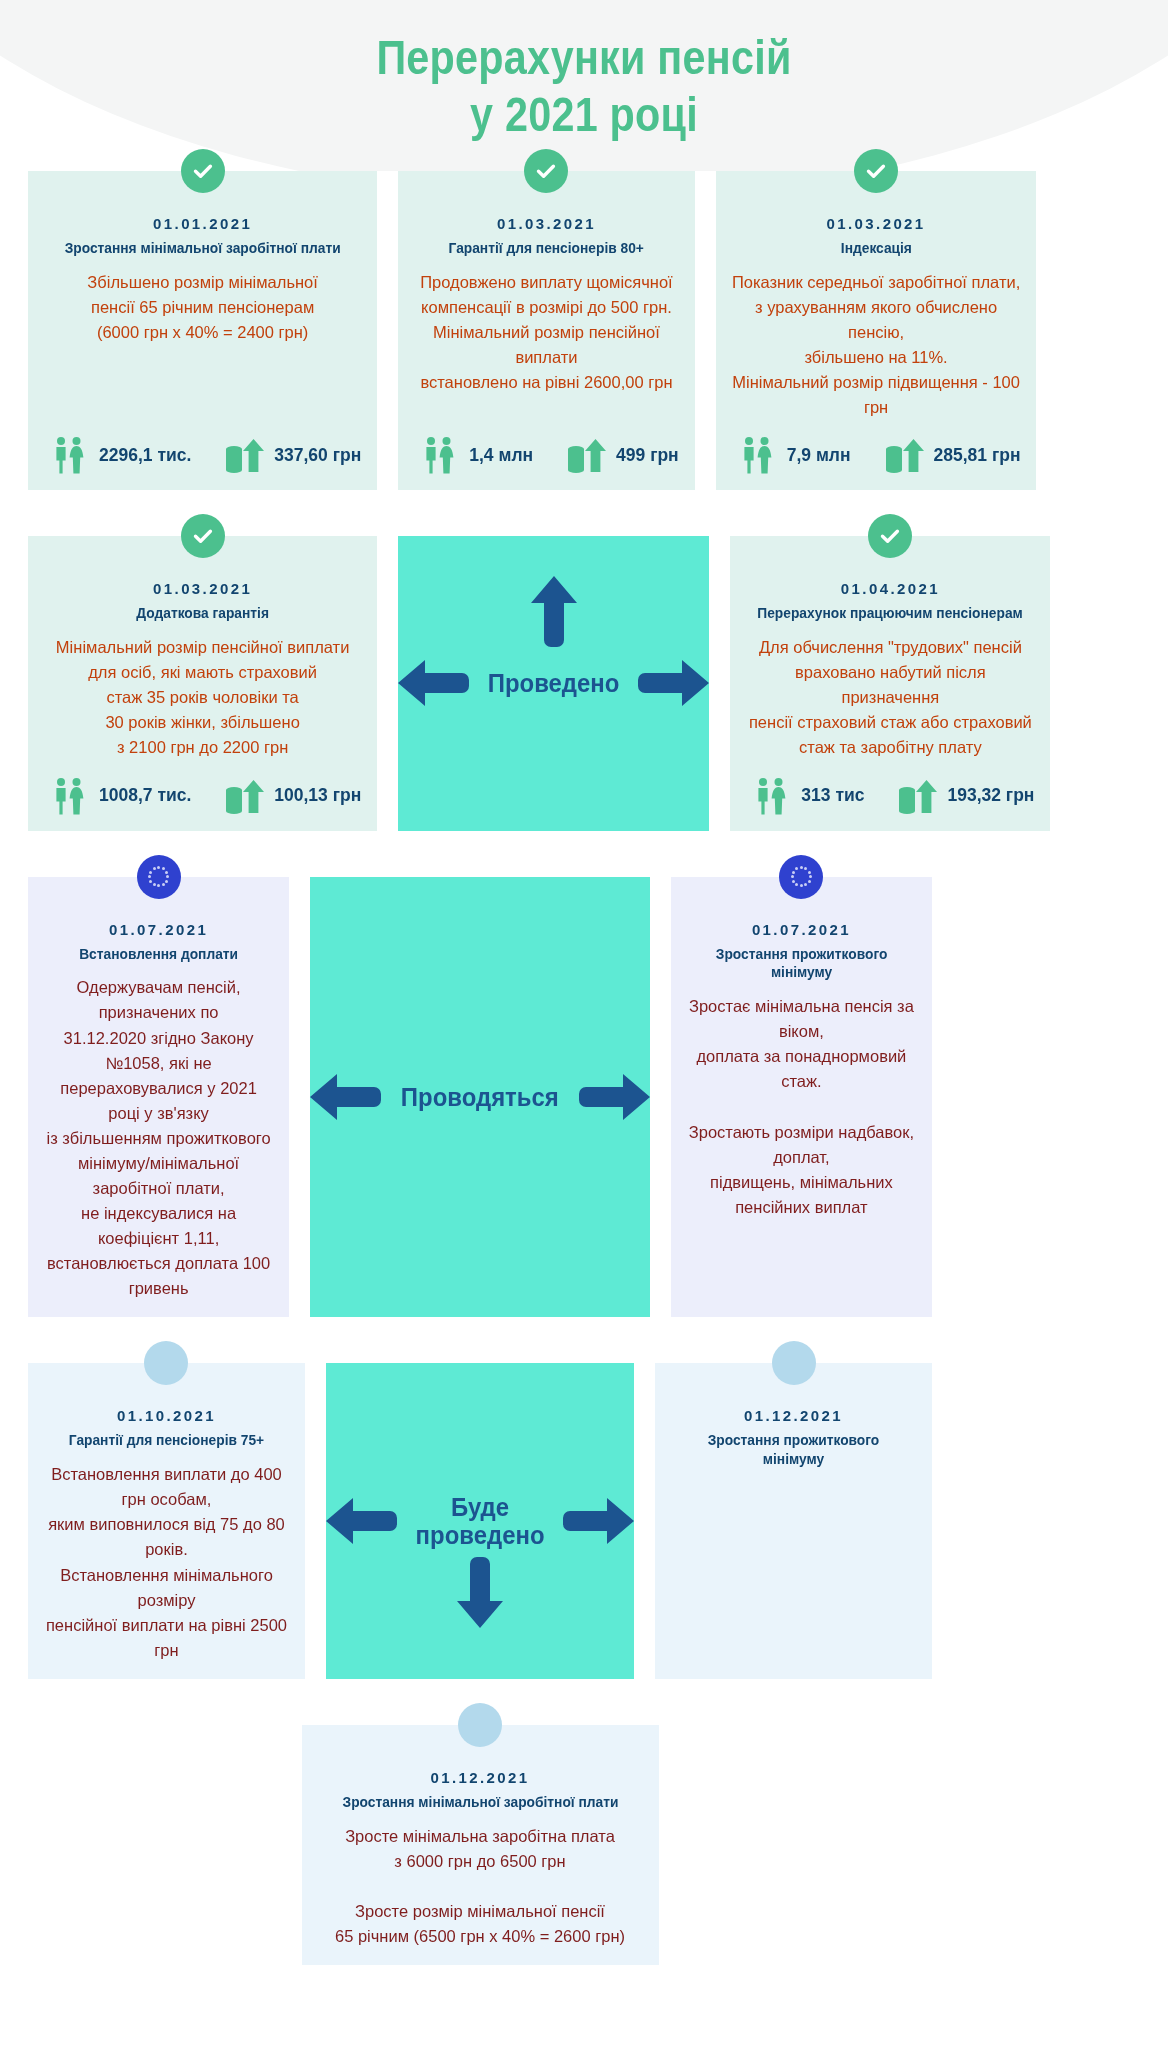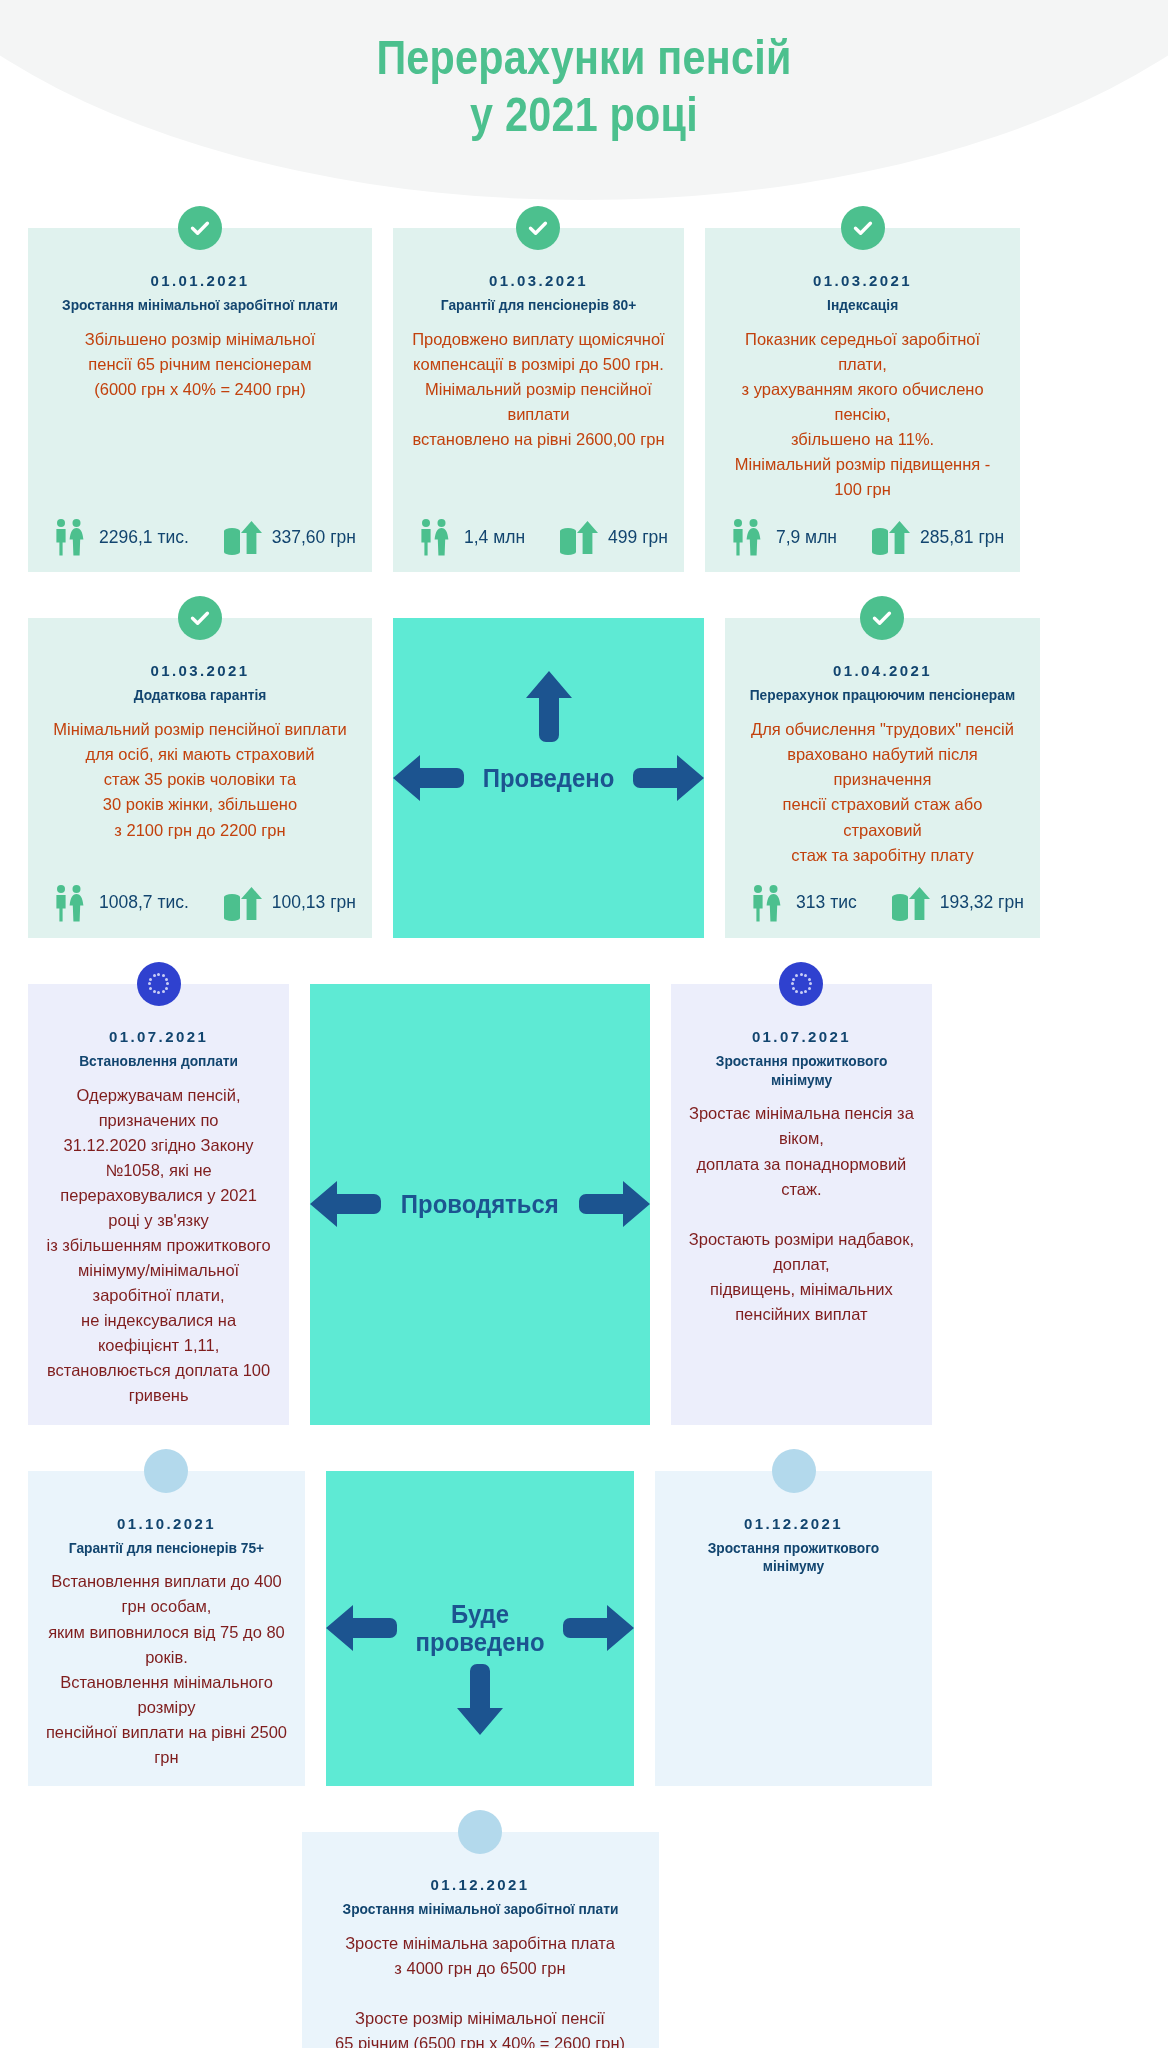--- a/index.html
+++ b/index.html
@@ -10,21 +10,21 @@
     background: #ffffff;
     font-family: "Liberation Sans", "DejaVu Sans", sans-serif;
     position: relative;
     overflow: hidden;
   }
 
   
   .header {
     position: relative;
     width: 1168px;
-    height: 228px;
+    height: 171px;
     background: #ffffff;
     overflow: hidden;
   }
   .header-curve {
     position: absolute;
     top: -560px;
     left: -160px;
     width: 1488px;
     height: 760px;
     background: #f4f5f5;
@@ -141,21 +141,21 @@
     margin-top: 16px;
   }
   .stat {
     display: flex;
     align-items: center;
     gap: 7px;
   }
   .stat-value {
     color: #12456f;
     font-size: 17.5px;
-    font-weight: 400;
+    font-weight: 700;
     white-space: nowrap;
   }
   .icon-people { width: 40px; height: 38px; display: block; }
   .icon-coins  { width: 42px; height: 38px; display: block; }
 
   
   .arrow-panel {
     position: relative;
     flex: 1;
     background: #5eead4;
@@ -530,21 +530,21 @@
     </div>
       </div>
     </div>
     <div class="row bottom-row">
   <div class="cell">
     <div class="card blue">
       <span class="badge plain"></span>
       <div class="card-date">01.12.2021</div>
       <div class="card-subtitle">Зростання мінімальної заробітної плати</div>
       <div class="card-body">Зросте мінімальна заробітна плата
-з 4000 грн до 6500 грн
+з 6000 грн до 6500 грн
 
 Зросте розмір мінімальної пенсії
 65 річним (6500 грн х 40% = 2600 грн)</div>
 
     </div>
       </div>
     </div>
   </div>
 
 </body></html>

